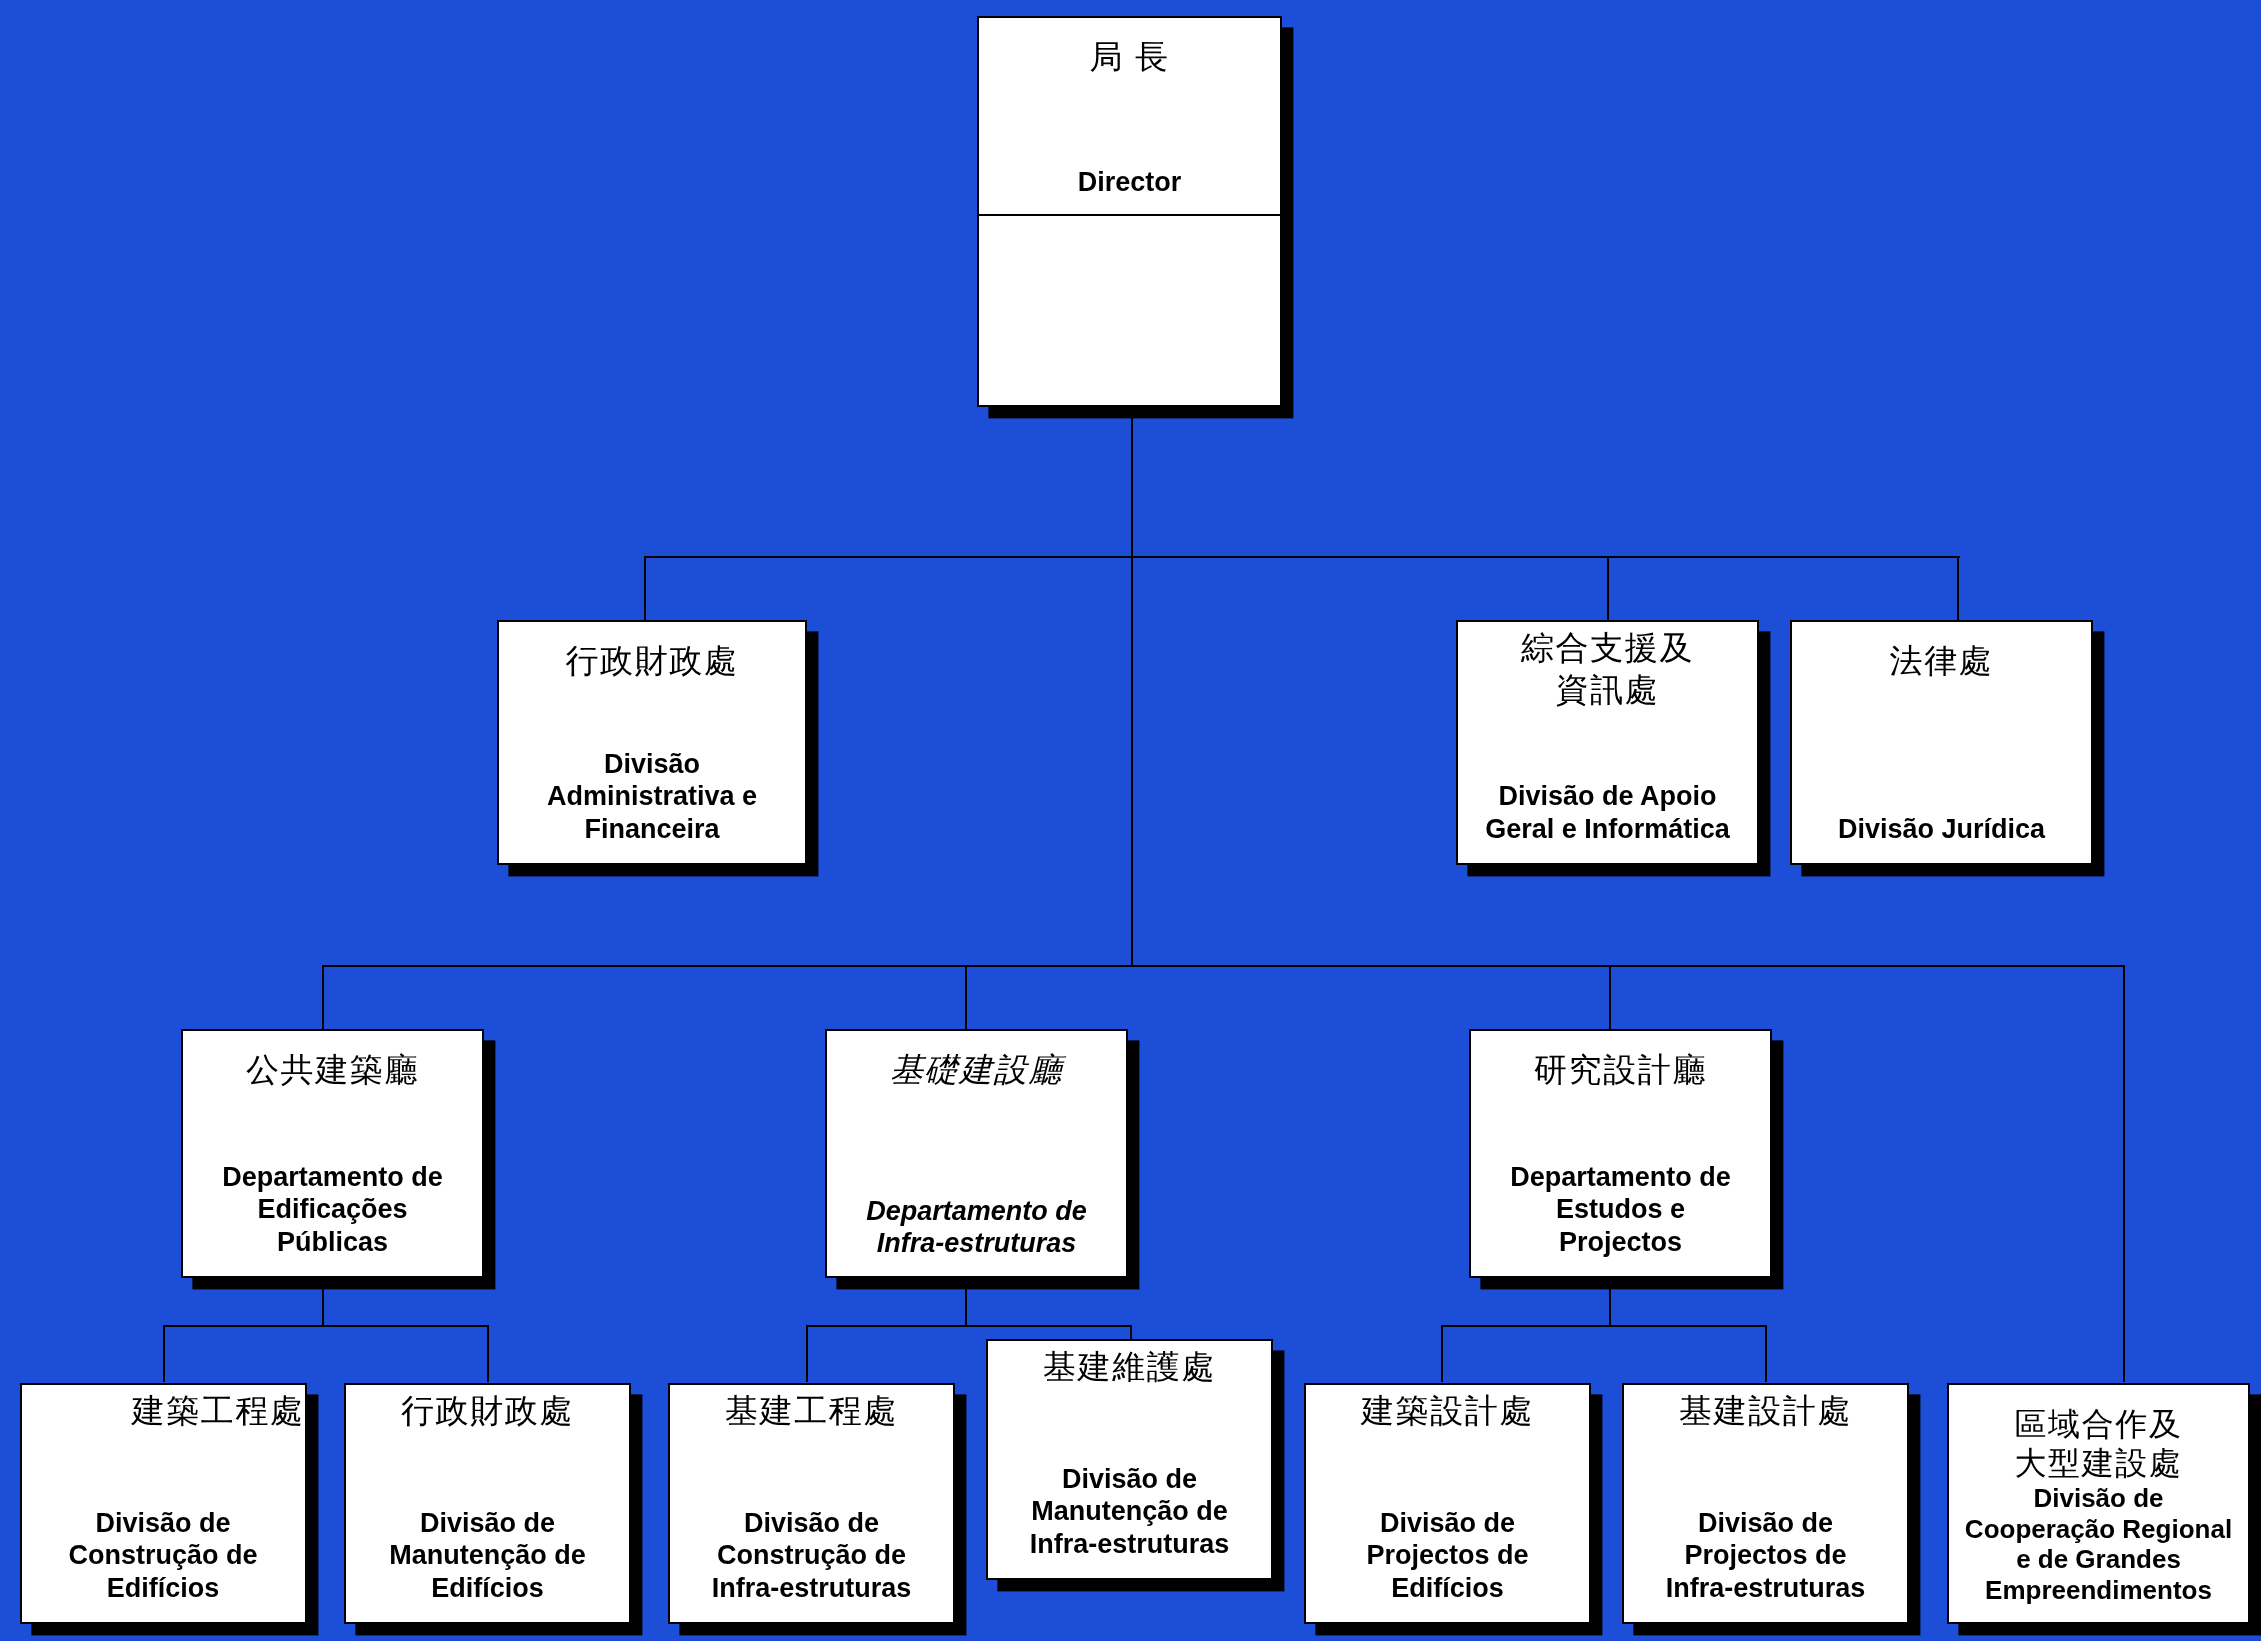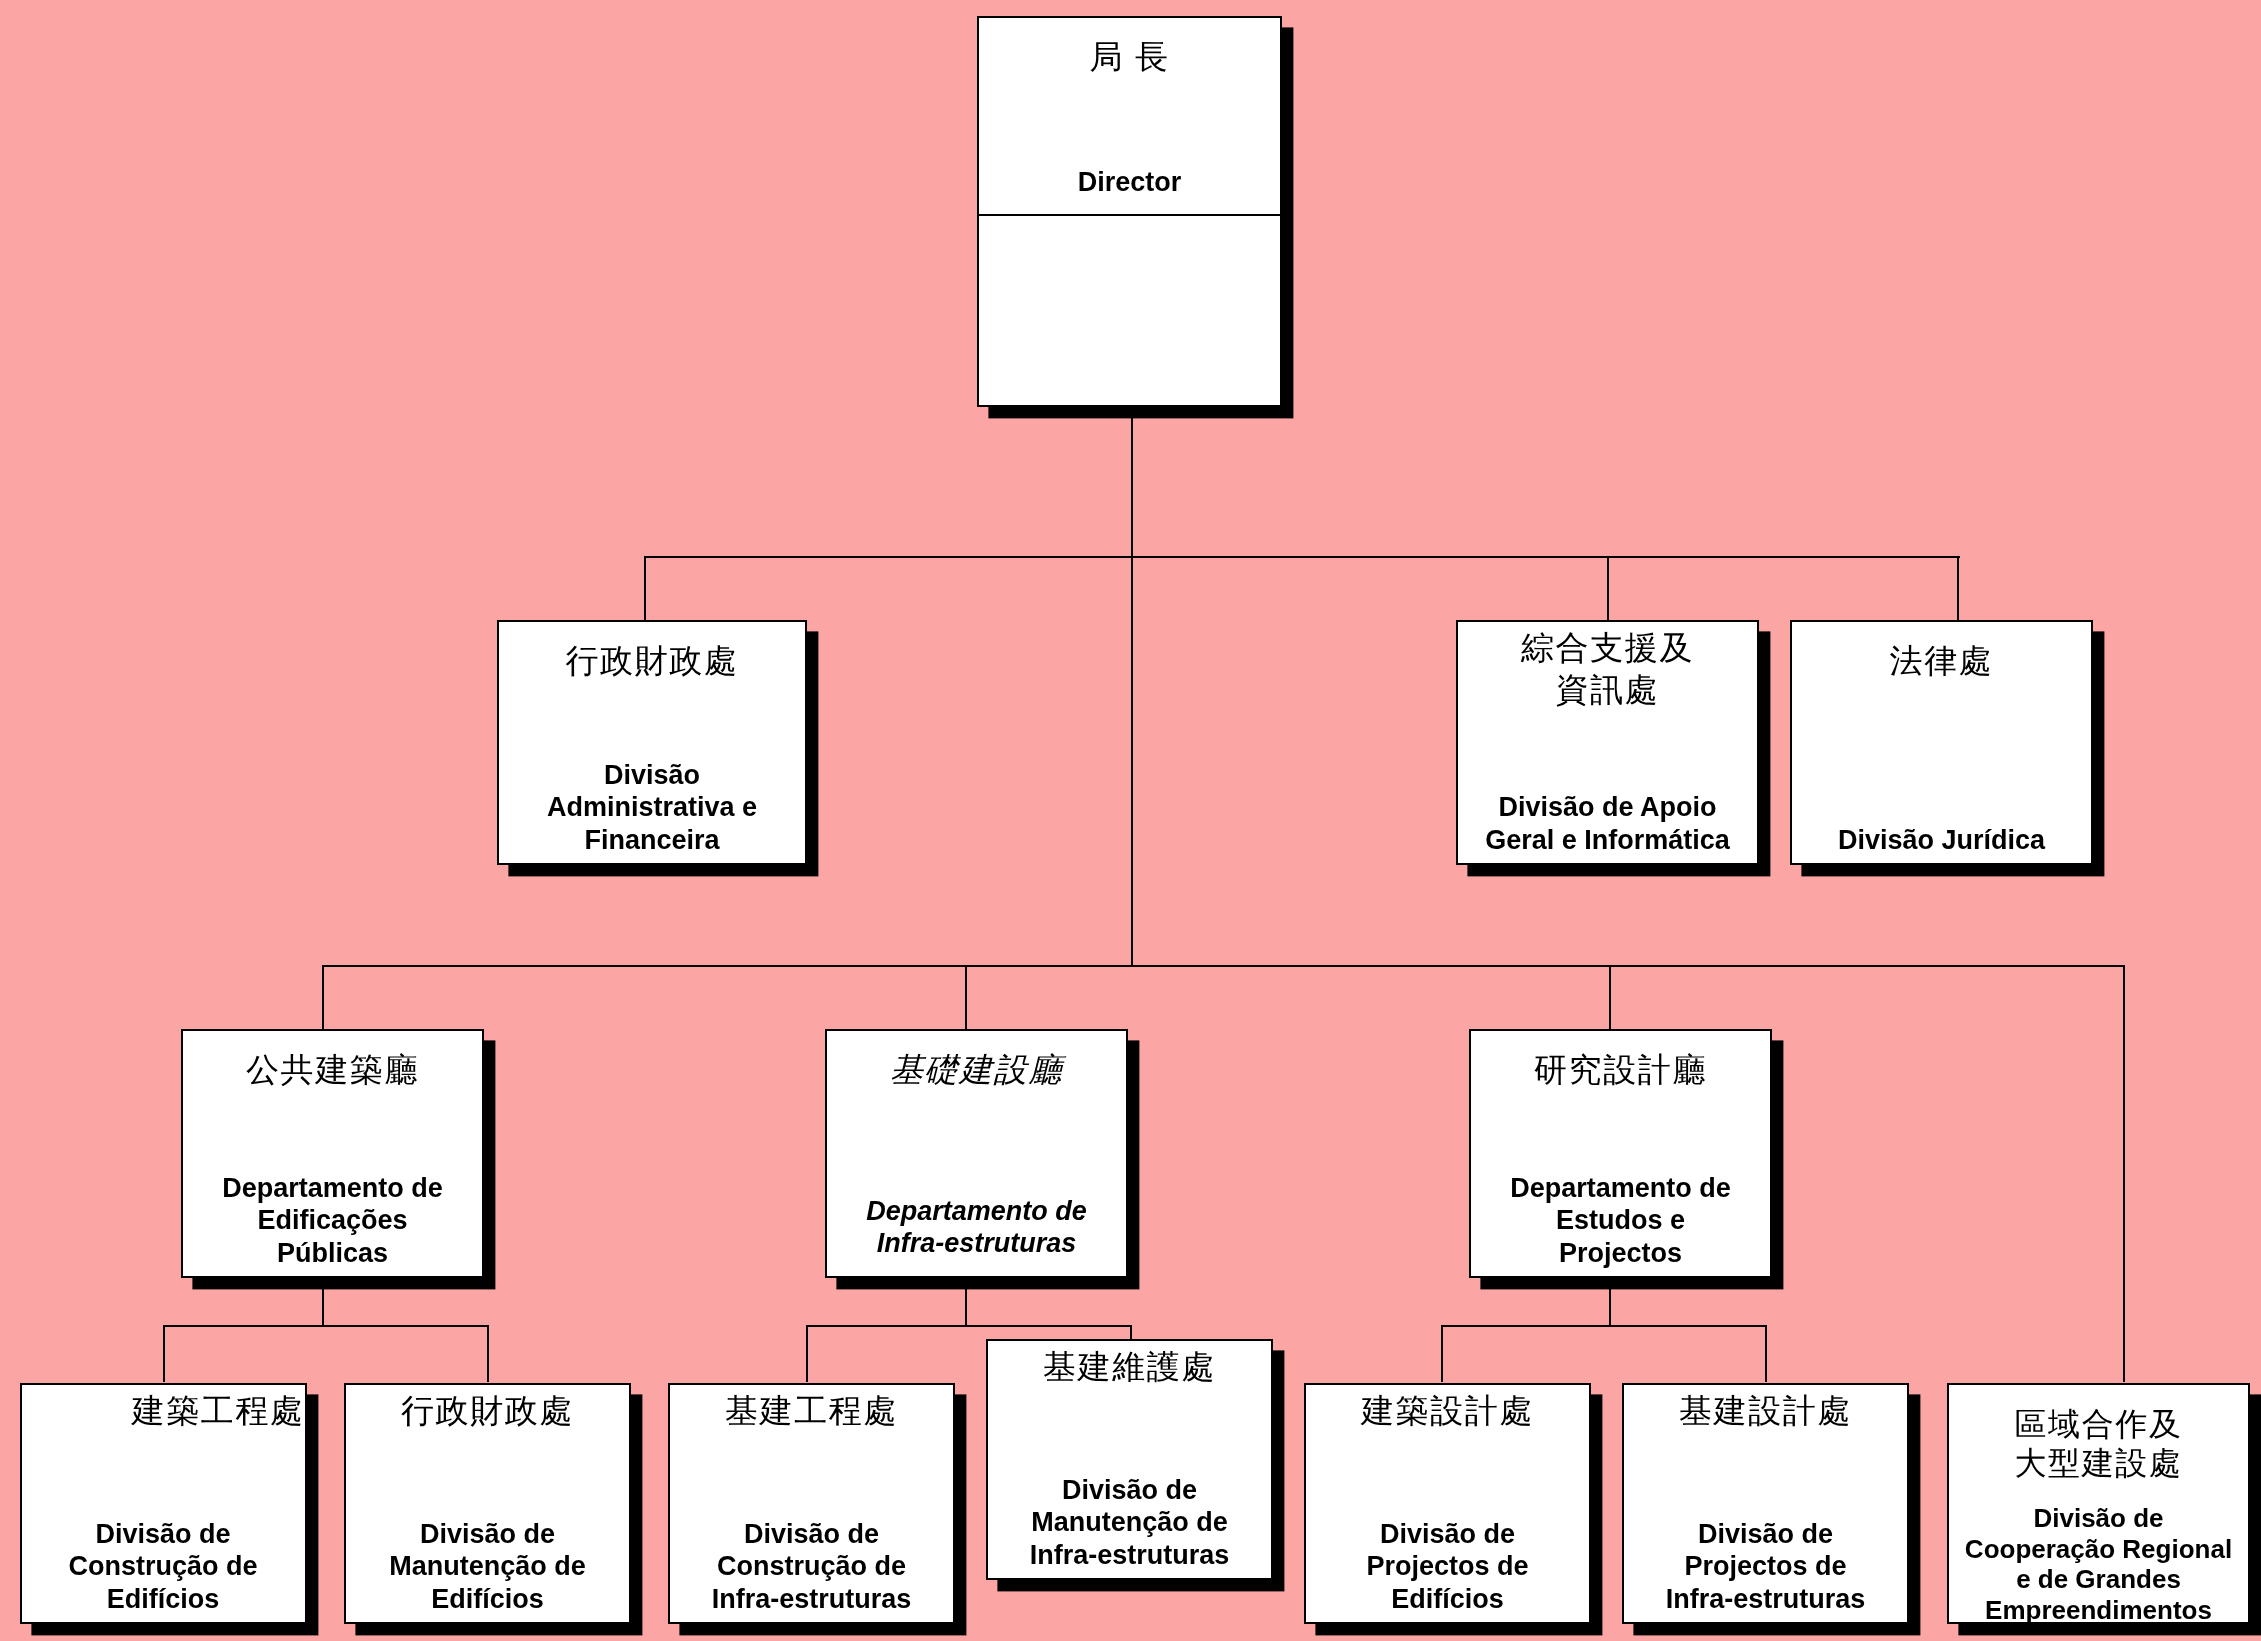--- a/index.html
+++ b/index.html
@@ -8,21 +8,21 @@
     padding: 0;
     background: #ffffff;
   }
   body {
     font-family: "Liberation Sans", "DejaVu Sans", sans-serif;
   }
   #chart {
     position: relative;
     width: 2261px;
     height: 1642px;
-    background: #fca5a5;
+    background: #1d4ed8;
     overflow: hidden;
   }
 
   
   .line {
     position: absolute;
     background: #000000;
   }
   .vline { width: 2.4px; }
   .hline { height: 2.4px; }
@@ -69,21 +69,21 @@
     color: #000000;
     text-align: center;
     white-space: pre-line;
   }
 
   
   .pad-top-sm { padding-top: 5px; }
   .pad-top-md { padding-top: 18px; }
   .spacer { flex: 1 1 auto; }
   .pt-wrap { width: 100%; display: flex; justify-content: center; }
-  .pb-sm { padding-bottom: 7px; margin-top: 20px; }
+  .pb-sm { padding-bottom: 18px; }
   .pb-md { padding-bottom: 16.3px; }
 </style>
 </head>
 <body>
 
 <div id="chart">
 
   <div class="line vline" style="left:1131px; top:408px; width:2.4px; height:150px;"></div>
 
   <div class="line hline" style="left:644px; top:556px; width:1316px; height:2.4px;"></div>

